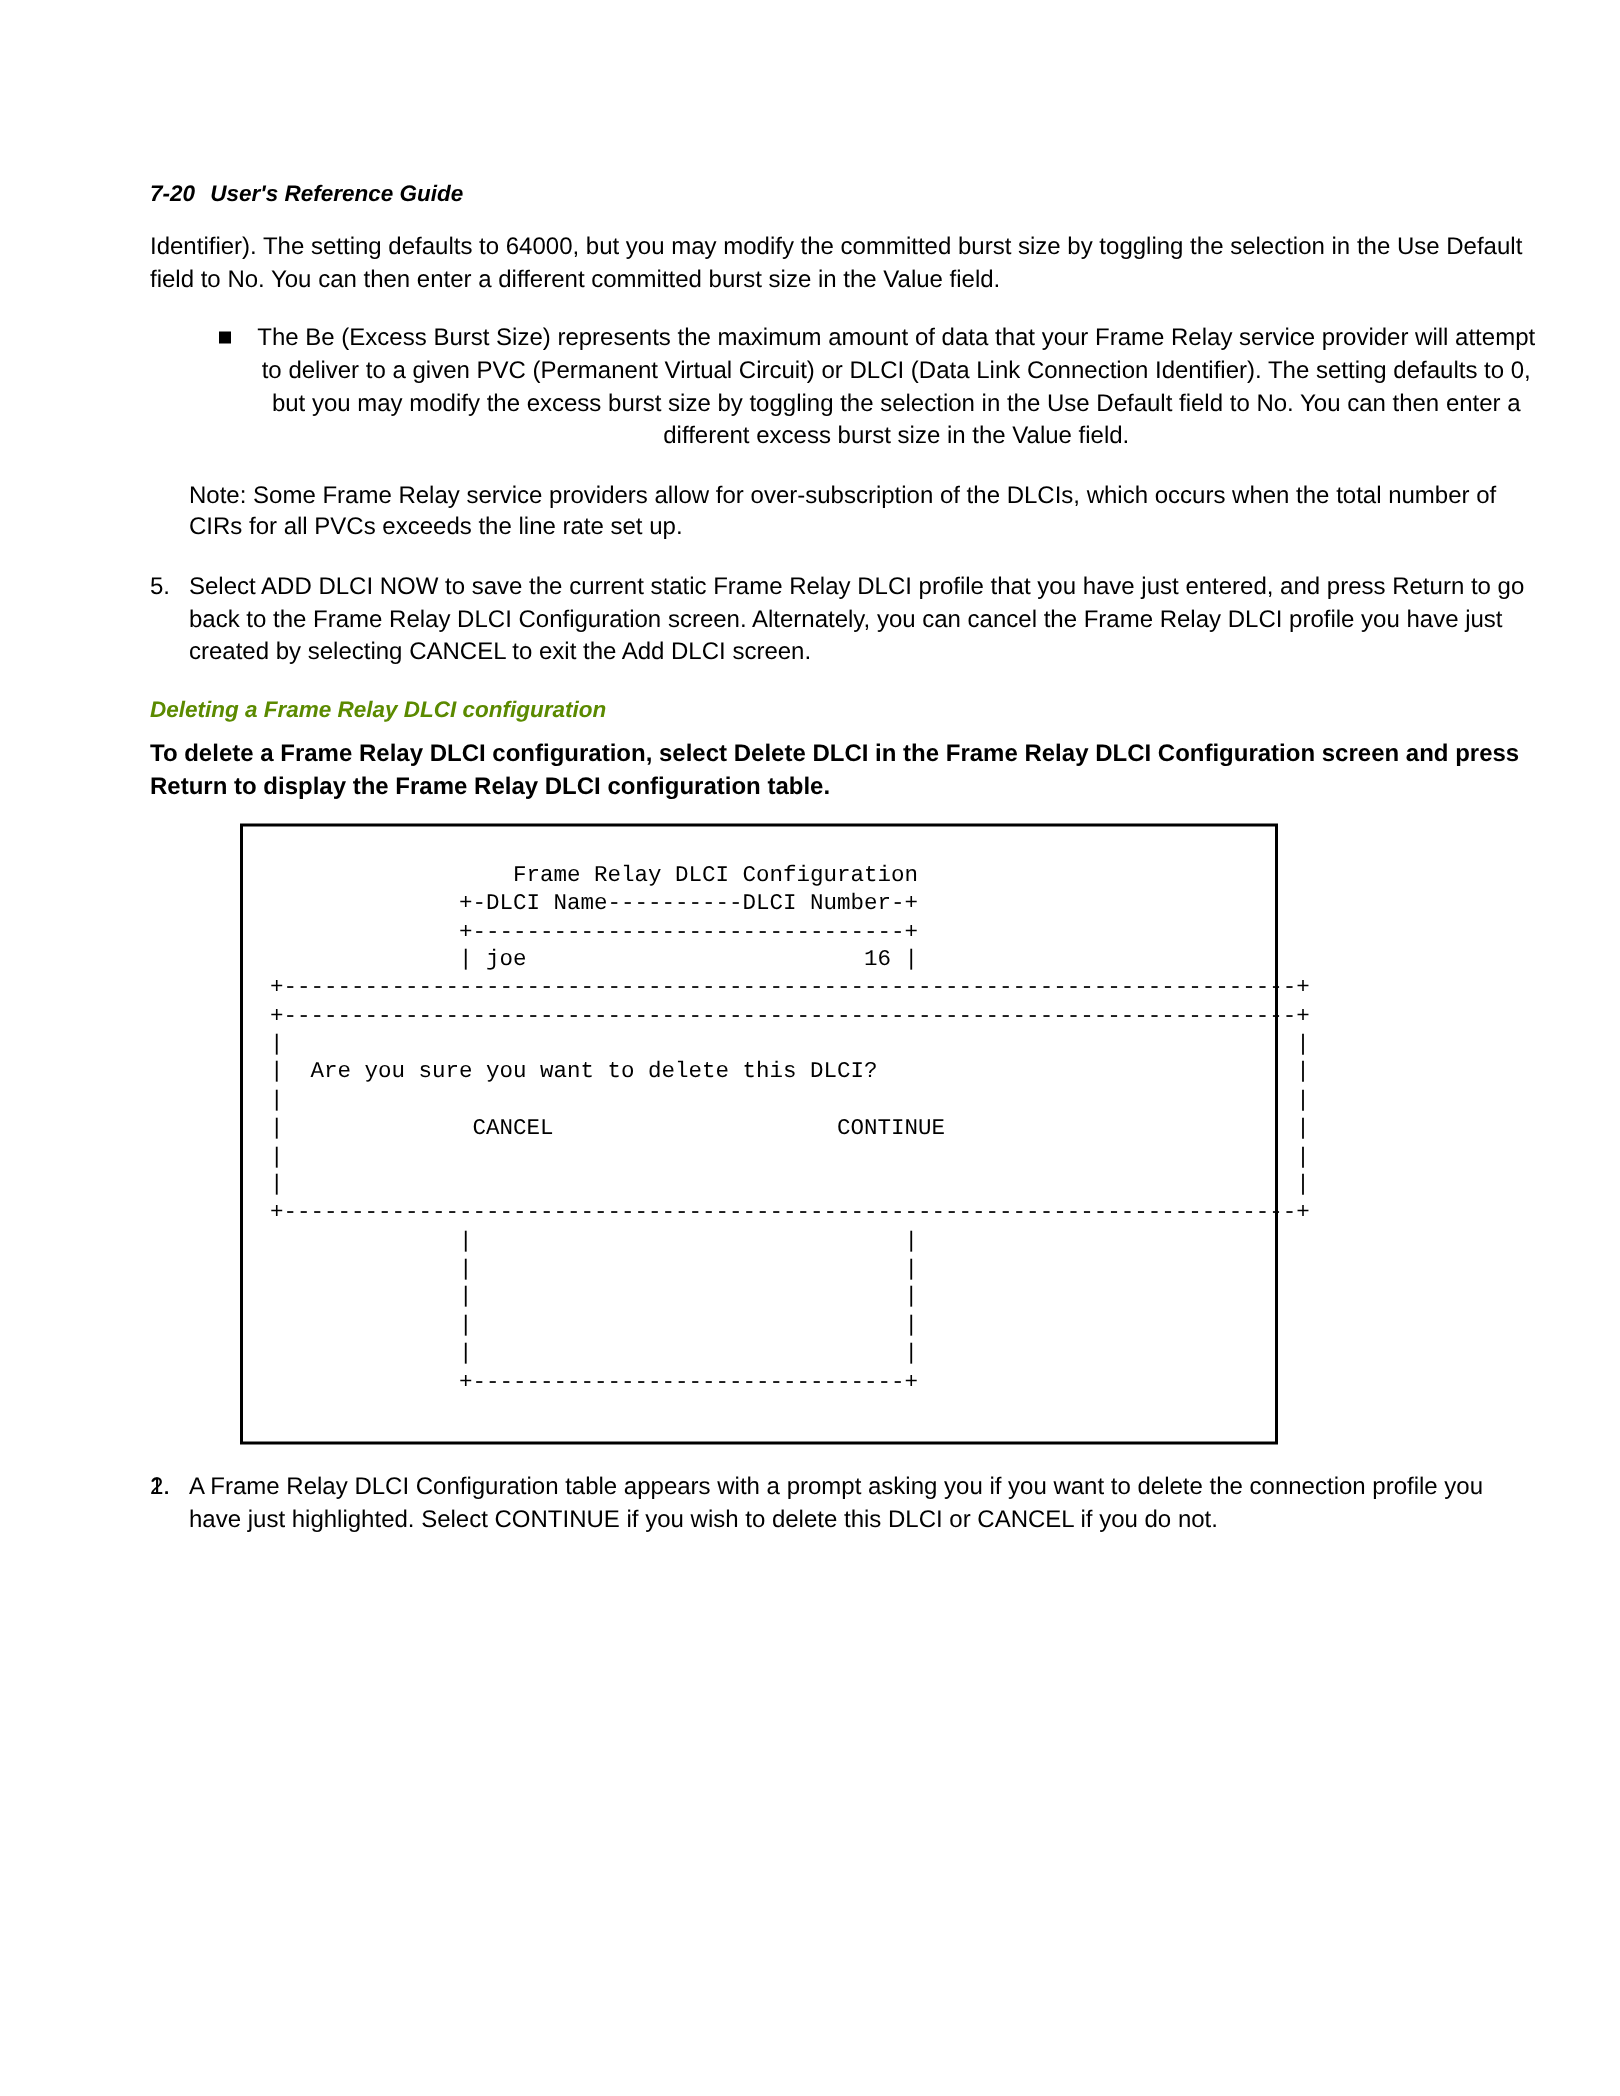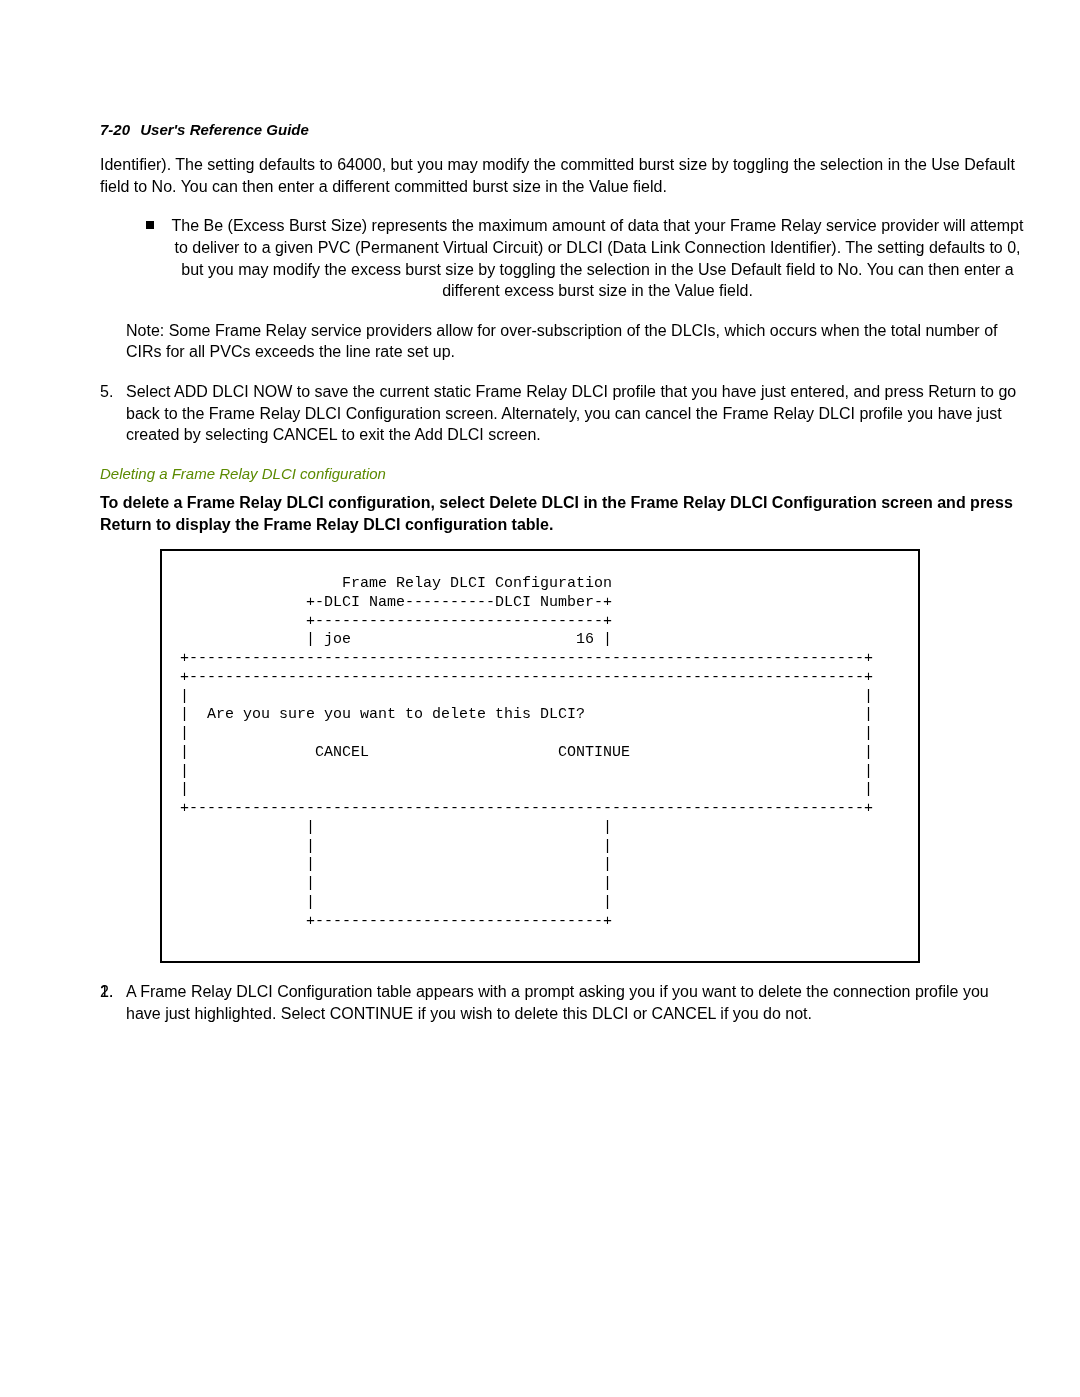--- a/index.html
+++ b/index.html
@@ -61,33 +61,33 @@
     padding-left: 26px;
     margin-bottom: 14px;
   }
   ol.num li .num-lab {
     position: absolute;
     left: 0;
     top: 0;
   }
   .section-heading {
     color: #5b8a00;
-    font-weight: normal;
+    font-weight: bold;
     font-style: italic;
     font-size: 15px;
     margin: 6px 0 8px 0;
   }
   .plain-para {
     margin-bottom: 14px;
     font-weight: bold;
   }
   .screen-box {
     border: 2px solid #000;
     margin: 10px 0 18px 60px;
-    width: 760px;
+    width: 692px;
     padding: 24px 18px 30px 18px;
     font-family: "Courier New", Courier, monospace;
     font-size: 15px;
     white-space: pre;
     line-height: 1.25;
     box-sizing: border-box;
   }
 </style>
 </head>
 <body>

